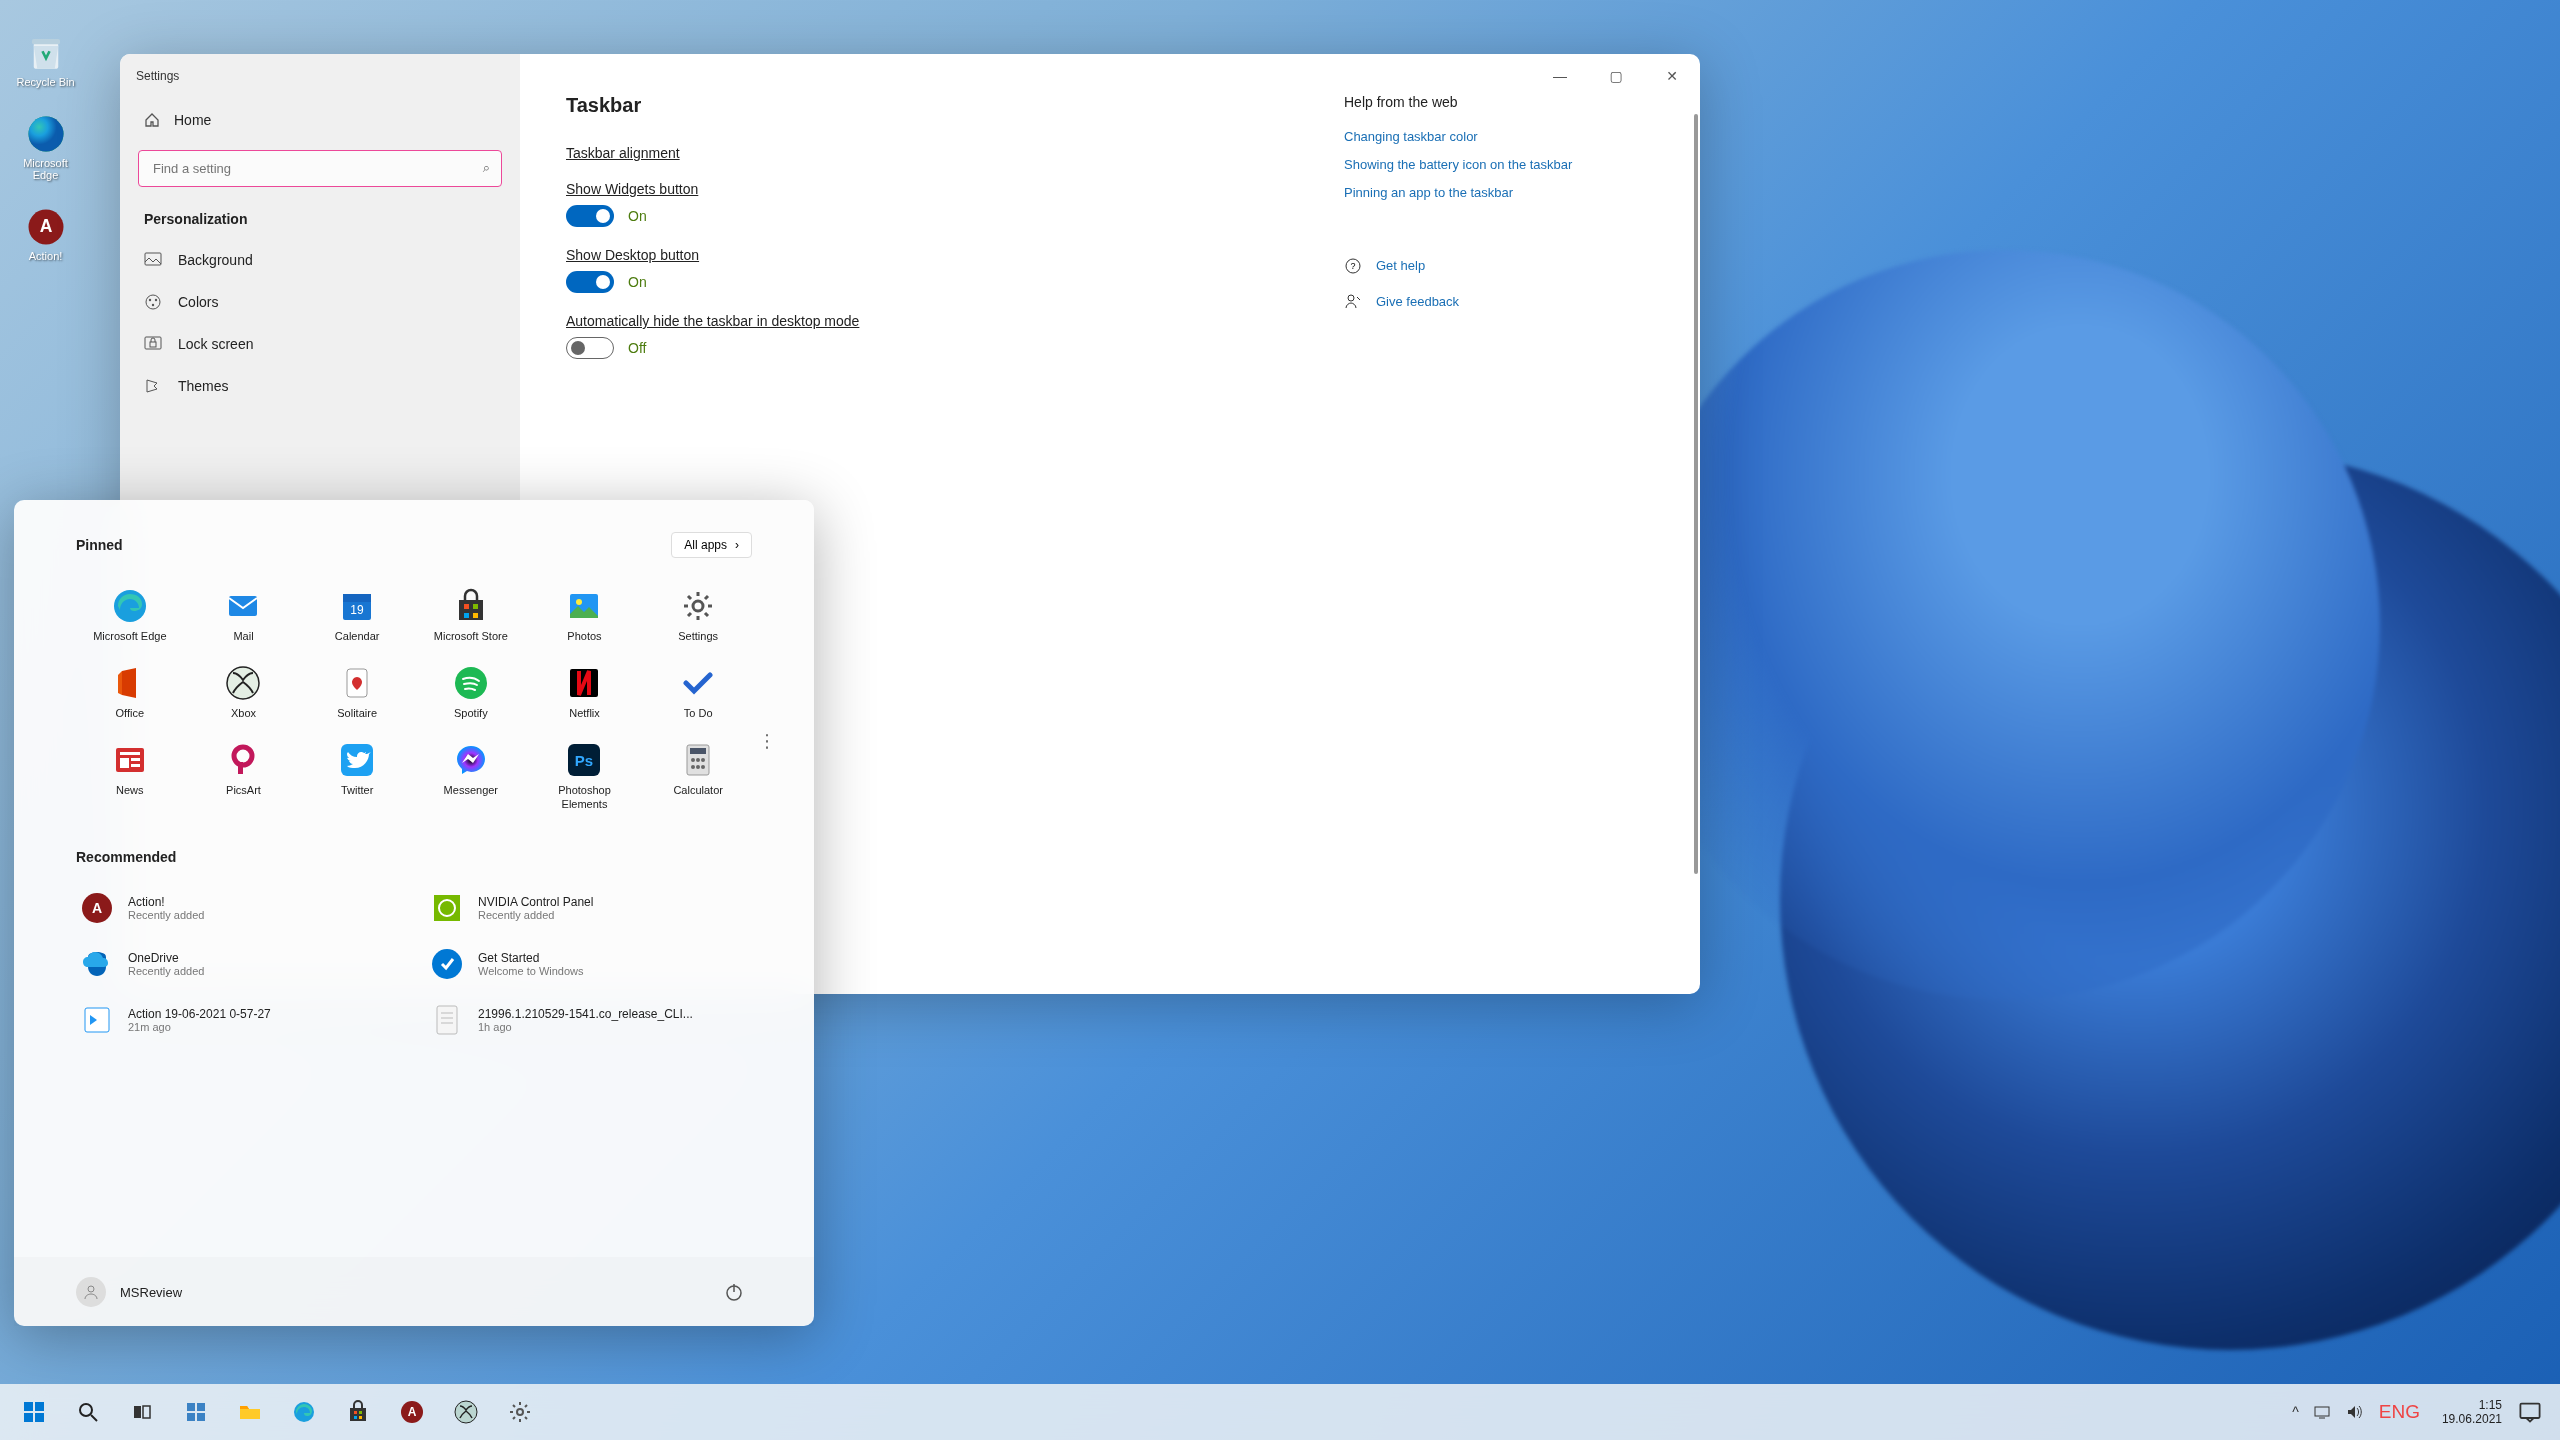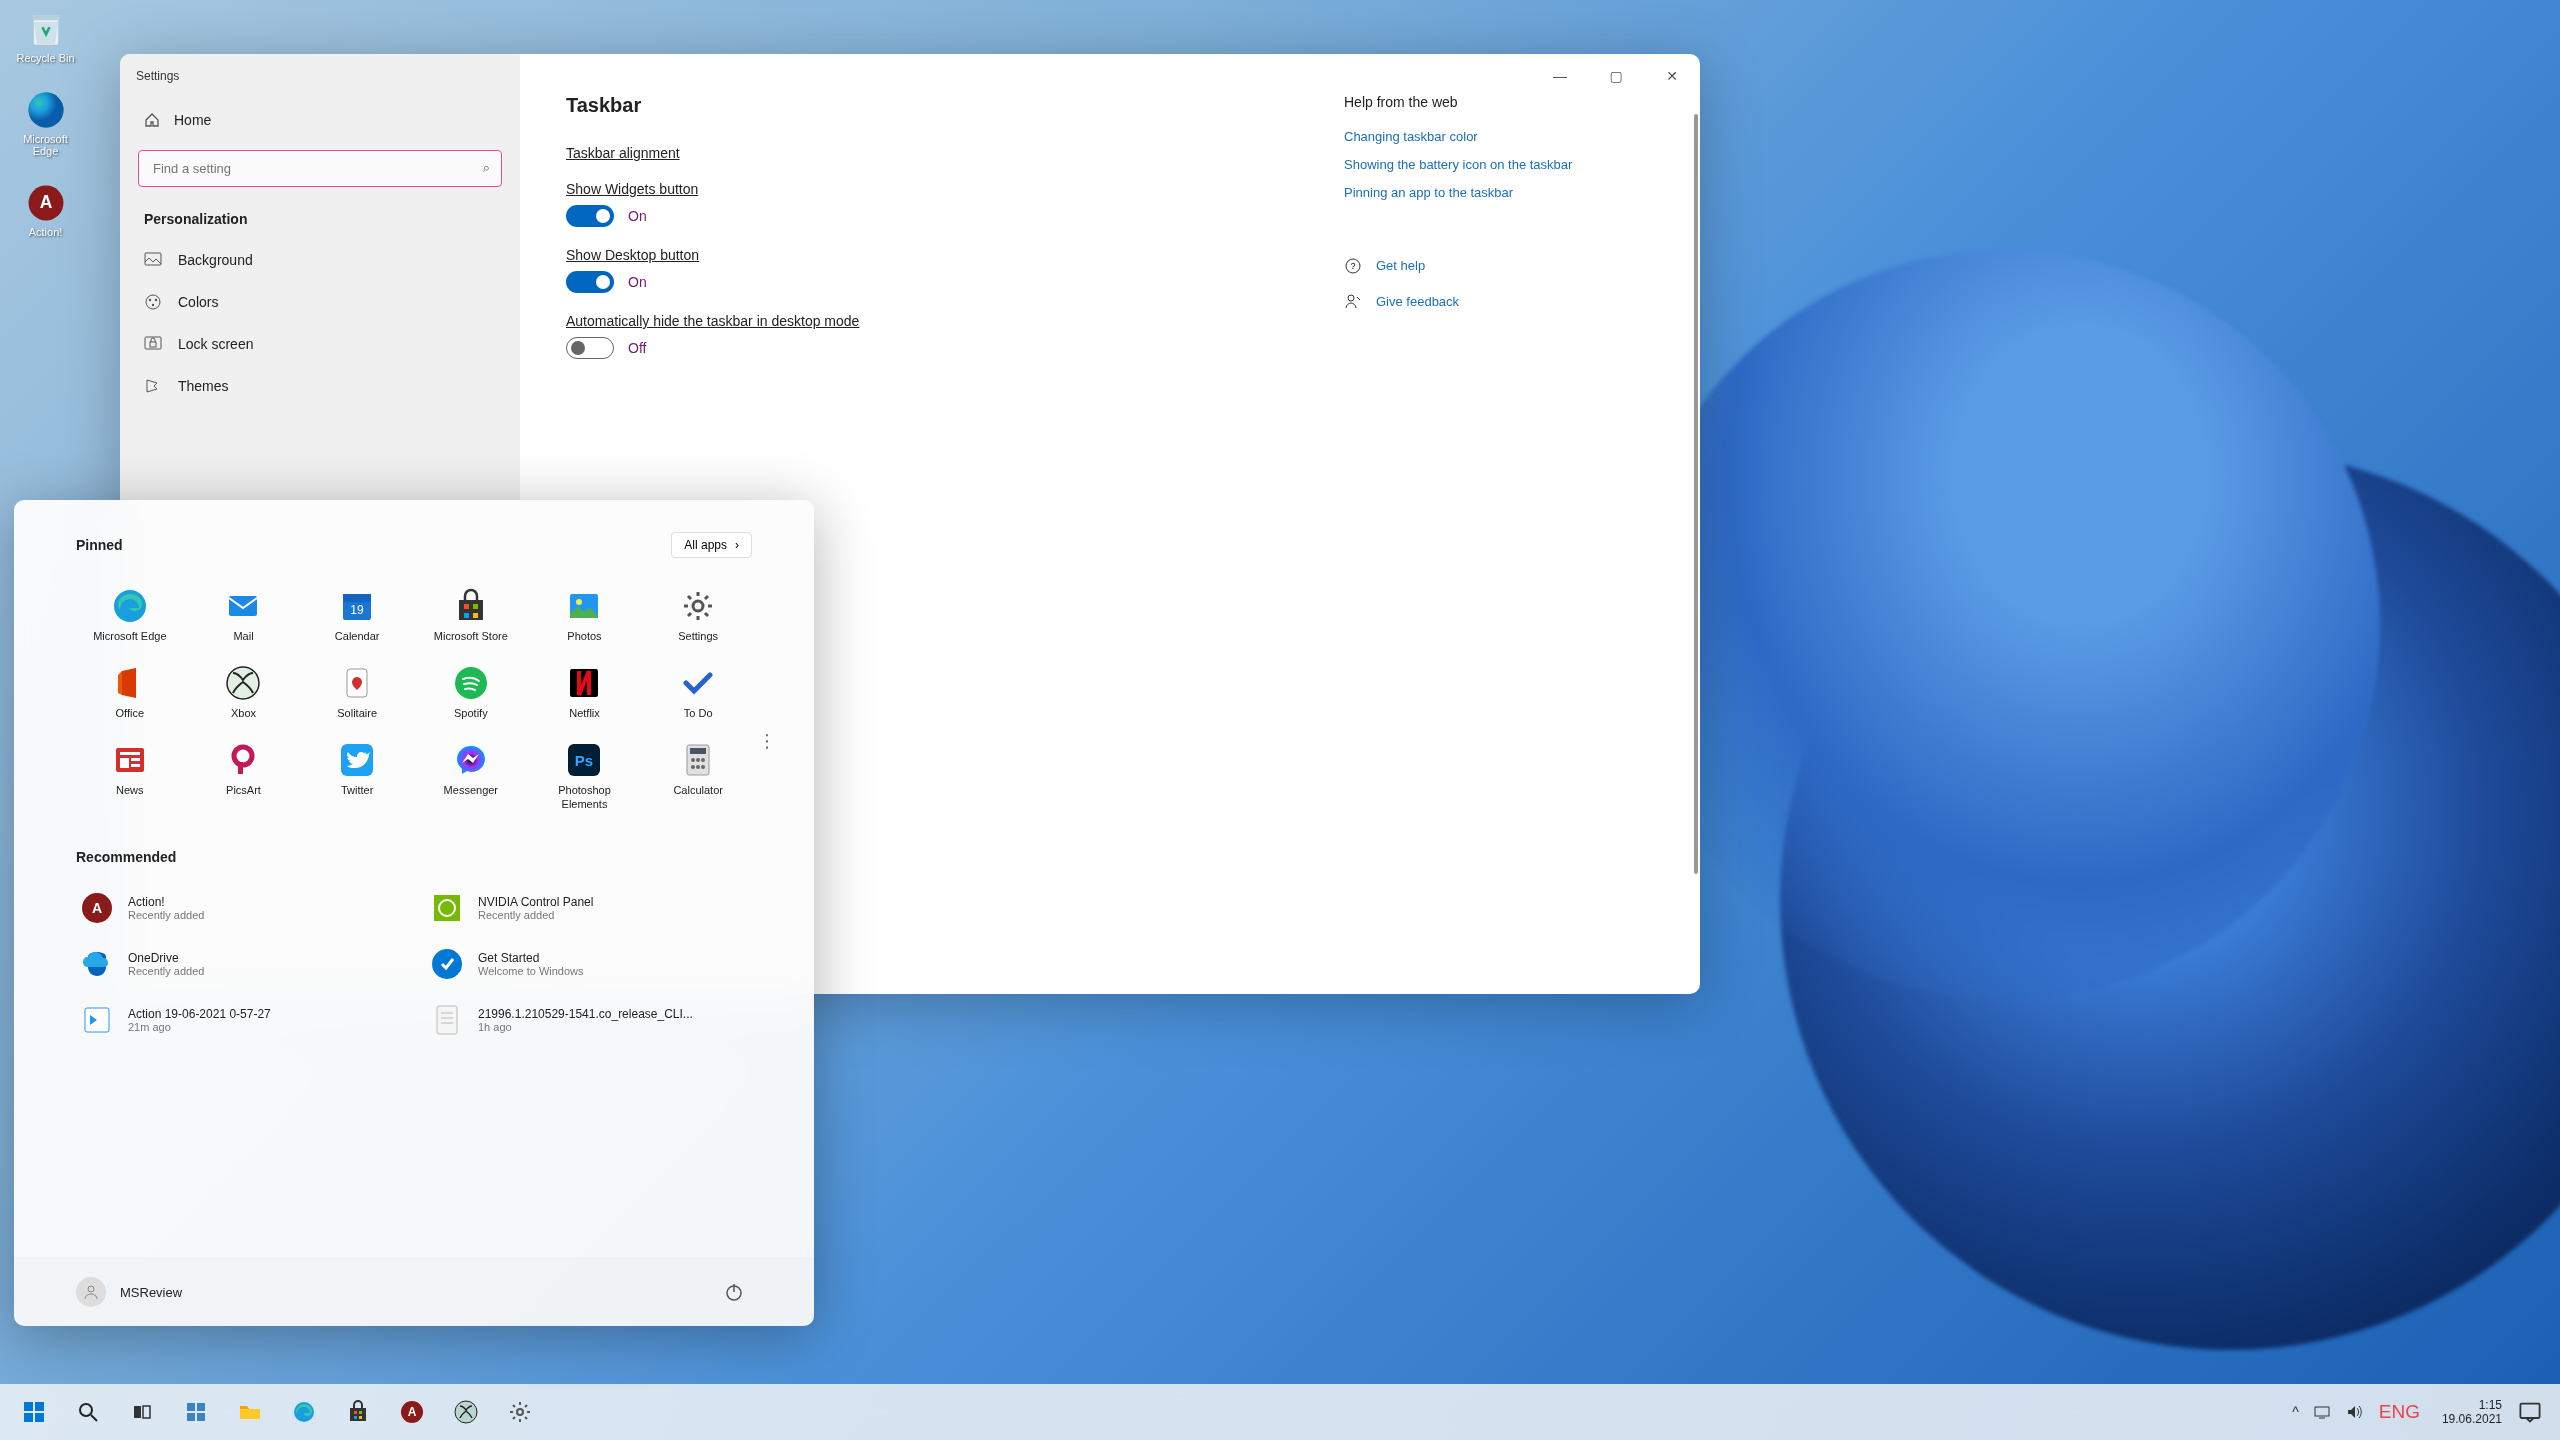--- a/index.html
+++ b/index.html
@@ -13,21 +13,21 @@
   background: radial-gradient(ellipse at 40% 40%, #3a7bd5 20%, #1e4a99 45%, #0d2f6b 70%, #0a1f4d 90%);
   border-radius: 50%; filter: blur(2px);
 }
 .wallpaper-swirl::before {
   content:""; position:absolute; width:750px; height:750px; top:-200px; left:-150px;
   background: radial-gradient(ellipse at 60% 30%, #5a9be5 20%, #2e6ac5 55%, transparent 80%);
   border-radius:50%;
 }
 
 
-.desktop-icons { position: absolute; top: 4px; left: 8px; display: flex; flex-direction: column; gap: 16px; }
+.desktop-icons { position: absolute; top: 28px; left: 8px; display: flex; flex-direction: column; gap: 16px; }
 .desktop-icon { width: 75px; display: flex; flex-direction: column; align-items: center; cursor: pointer; padding: 4px; }
 .desktop-icon .ic { width: 42px; height: 42px; margin-bottom: 2px; }
 .desktop-icon span { font-size: 11px; color: #fff; text-shadow: 1px 1px 2px rgba(0,0,0,.6); text-align: center; line-height: 1.15; }
 
 
 .settings-window {
   position: absolute; top: 54px; left: 120px; width: 1580px; height: 940px;
   background: #fff; border-radius: 10px; box-shadow: 0 10px 60px rgba(0,0,0,.25);
   display: flex; overflow: hidden;
 }
@@ -49,21 +49,21 @@
 .setting-row { margin-bottom: 20px; }
 .setting-row .lbl { font-size: 14px; color: #222; margin-bottom: 8px; text-decoration: underline; }
 .setting-select { display: flex; align-items: center; justify-content: space-between; width: 420px; padding: 9px 14px; border: 1px solid #888; font-size: 14px; background: #fff; cursor: pointer; }
 .toggle-row { display: flex; align-items: center; gap: 14px; }
 .toggle { width: 48px; height: 22px; border-radius: 11px; position: relative; cursor: pointer; }
 .toggle.on { background: #0067c0; }
 .toggle.off { background: #fff; border: 1px solid #666; }
 .toggle .knob { width: 14px; height: 14px; border-radius: 50%; position: absolute; top: 4px; }
 .toggle.on .knob { right: 4px; background: #fff; }
 .toggle.off .knob { left: 4px; background: #666; top: 3px; }
-.toggle-state { font-size: 14px; color: #701a75; }
+.toggle-state { font-size: 14px; color: #4d7c0f; }
 .help-col { width: 310px; margin-left: 40px; }
 .help-col h2 { font-size: 14px; font-weight: 400; color: #222; margin-bottom: 18px; }
 .help-link { display: block; font-size: 13px; color: #1a6fb5; margin-bottom: 10px; cursor: pointer; line-height: 1.4; }
 .help-action { display: flex; align-items: center; gap: 14px; margin-top: 18px; font-size: 13px; color: #1a6fb5; cursor: pointer; }
 .help-action .ic { width: 18px; height: 18px; color: #333; }
 .settings-scrollbar { position: absolute; right: 2px; top: 60px; width: 4px; height: 760px; background: #999; border-radius: 2px; }
 
 
 .start-menu {
   position: absolute; left: 14px; bottom: 114px; width: 800px; height: 826px;

